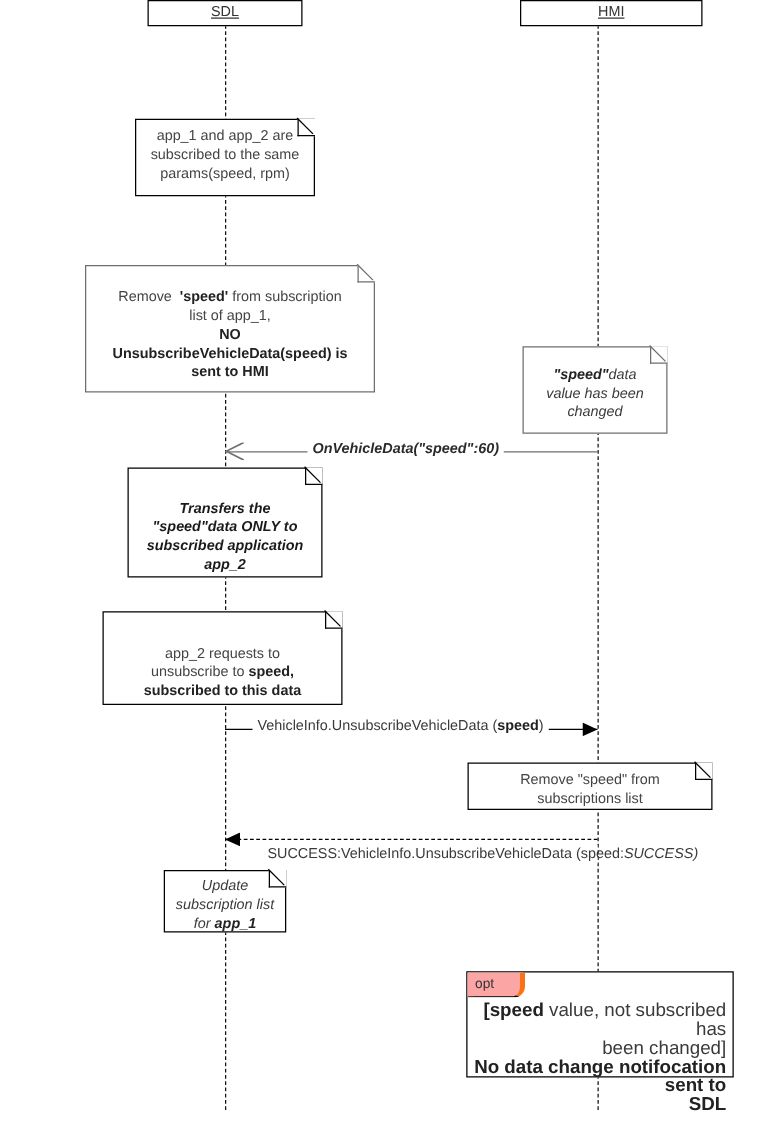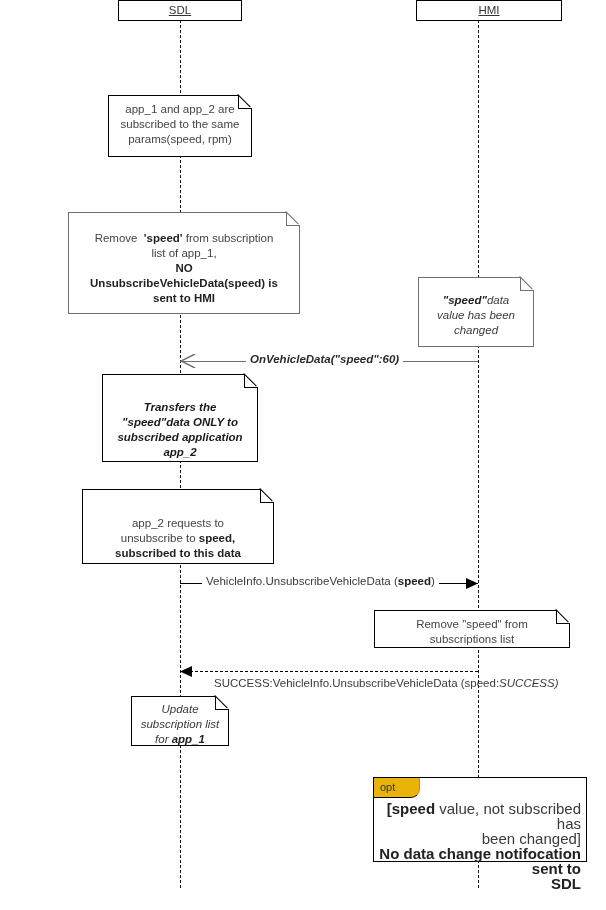--- a/index.html
+++ b/index.html
@@ -125,22 +125,22 @@
     position: absolute;
     left: 0;
     top: 0;
     box-sizing: border-box;
     font-size: 11px;
     color: #333333;
     line-height: 16px;
     padding: 1px 12px 1px 6px;
     height: 20px;
     width: 46px;
-    background: #eab308;
-    border-right: 1px solid #f97316;
+    background: #fca5a5;
+    border-right: 4px solid #f97316;
     border-bottom: 1px solid #000000;
     border-bottom-right-radius: 9px;
   }
   .frag .body {
     position: absolute;
     left: 0;
     top: 21px;
     right: 0;
     padding: 2px 5px 4px 5px;
     font-size: 15px;

